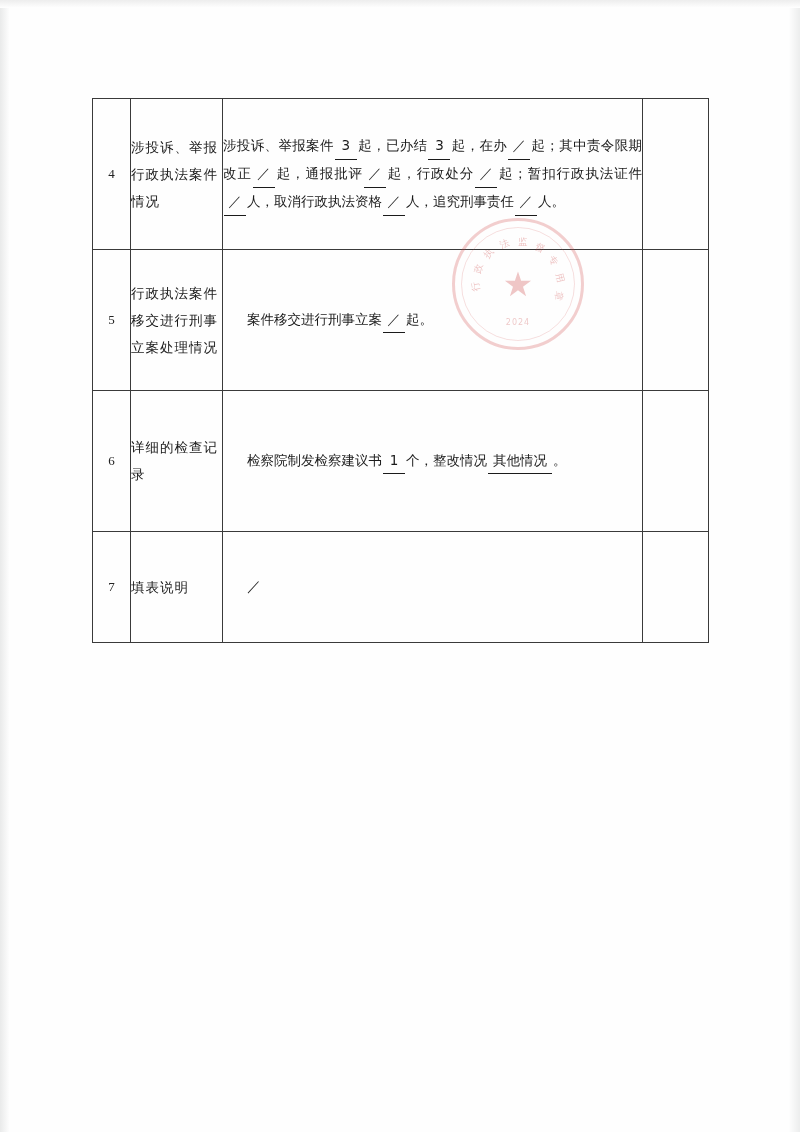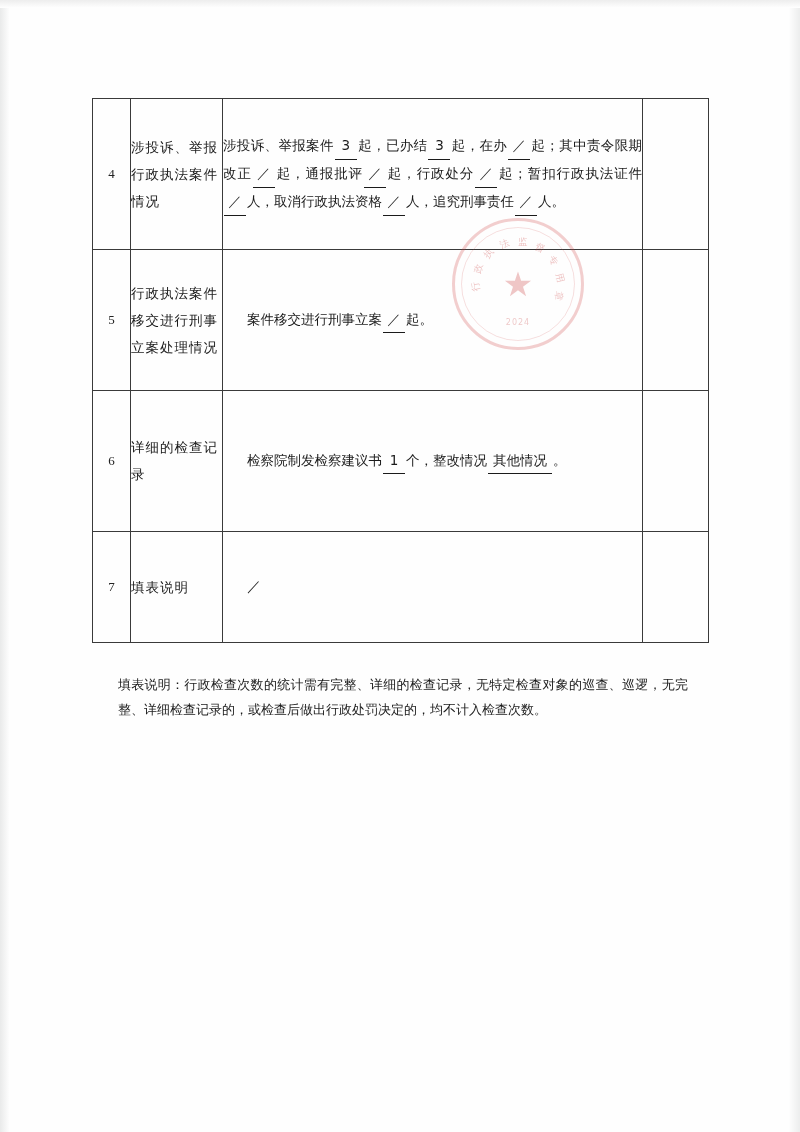--- a/index.html
+++ b/index.html
@@ -209,21 +209,20 @@
         <tr class="row-h7">
           <td class="cell-no">7</td>
           <td class="cell-label">填表说明</td>
           <td class="cell-body single slash-only">／</td>
           <td class="cell-right"></td>
         </tr>
       </tbody>
     </table>
   </div>
 
-  <div class="note">填表说明：行政检查次数的统计需有完整、详细的检查记录，无特定检查对象的巡查、巡逻，无完整、详细检查记录的，或检查后做出行政处罚决定的，均不计入检查次数。</div>
 
   <div class="seal">
     <div class="inner-ring"></div>
     <div class="arc-text">
         <span style="transform: rotate(-100deg) translate(0px, -48px) rotate(0deg);">行</span>
         <span style="transform: rotate(-75deg) translate(0px, -48px) rotate(0deg);">政</span>
         <span style="transform: rotate(-50deg) translate(0px, -48px) rotate(0deg);">执</span>
         <span style="transform: rotate(-25deg) translate(0px, -48px) rotate(0deg);">法</span>
         <span style="transform: rotate(0deg) translate(0px, -48px) rotate(0deg);">监</span>
         <span style="transform: rotate(25deg) translate(0px, -48px) rotate(0deg);">督</span>

